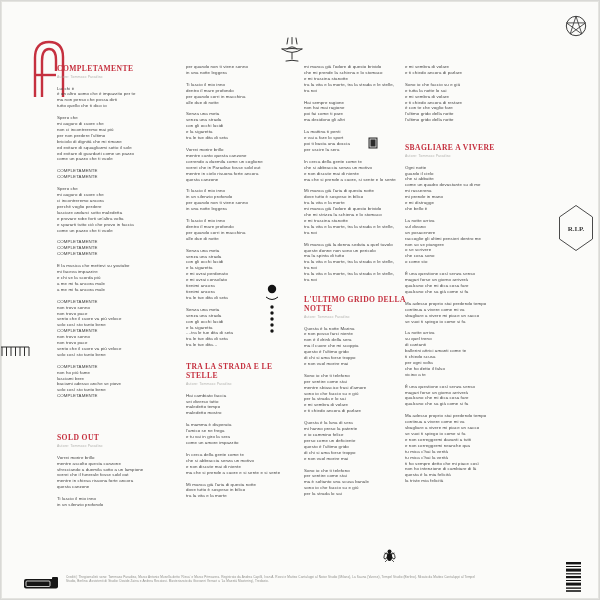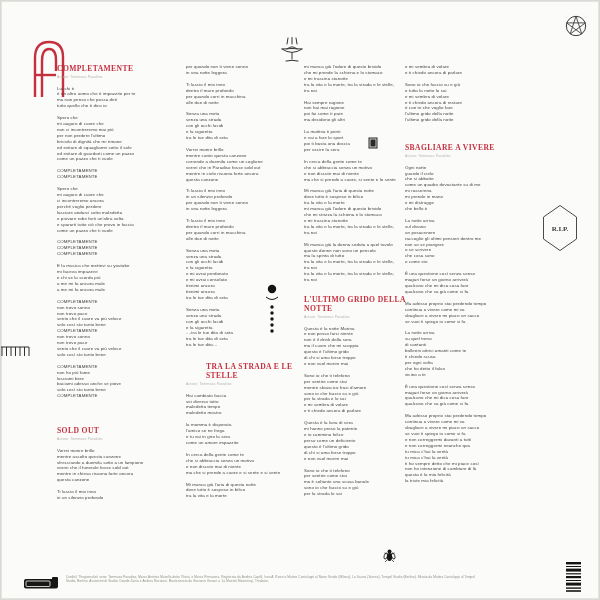--- a/index.html
+++ b/index.html
@@ -39,21 +39,21 @@
     letter-spacing:0.1px;
     white-space:nowrap;
   }
   .icon{position:absolute;}
   #logo-a{left:27px;top:37px;}
   #pentagram{left:564px;top:14px;}
   #coupe{left:279px;top:36px;}
   #stamp{left:367px;top:134px;}
   #skewer{left:263px;top:283px;}
   #comb{left:-2px;top:344px;}
-  #rip{left:541px;top:203px;}
+  #rip{left:557px;top:203px;}
   #fly{left:381px;top:547px;}
   #lighter{left:22px;top:574px;}
   #barcode{left:564px;top:561px;}
   .credits{
     position:absolute;left:65px;top:574px;width:470px;
     font-size:3.1px;line-height:4.2px;color:#8e8e8a;letter-spacing:0.1px;
     white-space:nowrap;overflow:hidden;
   }
 </style>
 </head>
@@ -172,35 +172,35 @@
     <h2 class="song-title">COMPLETAMENTE</h2>
     <div class="author">Autore: Tommaso Paradiso</div>
     <p class="stanza">Lui chi è<br>è un altro uomo che è impazzito per te<br>ma non penso che possa dirti<br>tutto quello che ti dico io</p>
     <p class="stanza">Spero che<br>mi auguro di cuore che<br>non ci incontreremo mai più<br>per non perdere l'ultimo<br>briciolo di dignità che mi rimane<br>ed evitare di squagliarmi sotto il sole<br>ed evitare di guardarti come un pazzo<br>come un pazzo che ti vuole</p>
     <p class="stanza">COMPLETAMENTE<br>COMPLETAMENTE</p>
     <p class="stanza">Spero che<br>mi auguro di cuore che<br>ci incontreremo ancora<br>perché voglio perdere<br>lasciare andarci sotto maledetta<br>e provare robe forti un'altra volta<br>e spararti tutto ciò che provo in faccia<br>come un pazzo che ti vuole</p>
     <p class="stanza">COMPLETAMENTE<br>COMPLETAMENTE<br>COMPLETAMENTE</p>
     <p class="stanza">E la musica che mettevi su youtube<br>mi faceva impazzire<br>e chi se la scorda più<br>a me mi fa ancora male<br>a me mi fa ancora male</p>
     <p class="stanza">COMPLETAMENTE<br>non trovo sonno<br>non trovo pace<br>sento che il cuore va più veloce<br>solo così sto tanto bene<br>COMPLETAMENTE<br>non trovo sonno<br>non trovo pace<br>sento che il cuore va più veloce<br>solo così sto tanto bene</p>
     <p class="stanza">COMPLETAMENTE<br>non ho più fame<br>lasciami bere<br>baciami adesso anche se piove<br>solo così sto tanto bene<br>COMPLETAMENTE</p>
-    <h2 class="song-title" style="margin-top: 27px;">SOLD OUT</h2>
+    <h2 class="song-title" style="margin-top: 34px;">SOLD OUT</h2>
     <div class="author">Autore: Tommaso Paradiso</div>
     <p class="stanza">Vorrei morire brillo<br>mentre ascolto questa canzone<br>sfrecciando a duemila sotto a un lampione<br>vorrei che il funerale fosse sold out<br>mentre in chiesa risuona forte ancora<br>questa canzone</p>
     <p class="stanza">Ti lascio il mio inno<br>in un silenzio profondo</p>
   </div>
 <div class="col" id="col2">
     <p class="stanza">per quando non ti viene sonno<br>in una notte leggera</p>
     <p class="stanza">Ti lascio il mio inno<br>dentro il mare profondo<br>per quando corri in macchina<br>alle due di notte</p>
     <p class="stanza">Senza una meta<br>senza una strada<br>con gli occhi lucidi<br>e la sigaretta<br>tra le tue dita di seta</p>
     <p class="stanza">Vorrei morire brillo<br>mentre canto questa canzone<br>correndo a duemila come un coglione<br>vorrei che in Paradiso fosse sold out<br>mentre in cielo risuona forte ancora<br>questa canzone</p>
     <p class="stanza">Ti lascio il mio inno<br>in un silenzio profondo<br>per quando non ti viene sonno<br>in una notte leggera</p>
     <p class="stanza">Ti lascio il mio inno<br>dentro il mare profondo<br>per quando corri in macchina<br>alle due di notte</p>
     <p class="stanza">Senza una meta<br>senza una strada<br>con gli occhi lucidi<br>e la sigaretta<br>e mi avrai perdonato<br>e mi avrai consolato<br>tienimi ancora<br>tienimi ancora<br>tra le tue dita di seta</p>
     <p class="stanza">Senza una meta<br>senza una strada<br>con gli occhi lucidi<br>e la sigaretta<br>....tra le tue dita di seta<br>tra le tue dita di seta<br>tra le tue dita…</p>
-    <h2 class="song-title" style="margin-top: 14px; margin-left: 20px;">TRA LA STRADA E LE STELLE</h2>
+    <h2 class="song-title" style="margin-top: 14px;">TRA LA STRADA E LE STELLE</h2>
     <div class="author">Autore: Tommaso Paradiso</div>
     <p class="stanza">Hai cambiato faccia<br>sei diverso tutto<br>maledetto tempo<br>maledetto mostro</p>
     <p class="stanza">la mamma è disperata<br>l'amico se ne frega<br>e tu vai in giro la sera<br>come un amore impazzito</p>
     <p class="stanza">In cerca della gente come te<br>che si abbraccia senza un motivo<br>e non discute mai di niente<br>ma che si prende a cuore e si sente e si sente</p>
     <p class="stanza">Mi manca già l'aria di questa notte<br>dove tutto è sospeso in bilico<br>tra la vita e la morte</p>
   </div>
 <div class="col" id="col3">
     <p class="stanza">mi manca già l'odore di questo brivido<br>che mi prende la schiena e lo stomaco<br>e mi trascina stanotte<br>tra la vita e la morte, tra la strada e le stelle,<br>tra noi</p>
     <p class="stanza">Hai sempre ragione<br>non hai mai ragione<br>poi fai come ti pare<br>ma decidono gli altri</p>
     <p class="stanza">La mattina ti penti<br>e vai a fare lo sport<br>poi ti basta una doccia<br>per uscire la sera</p>

